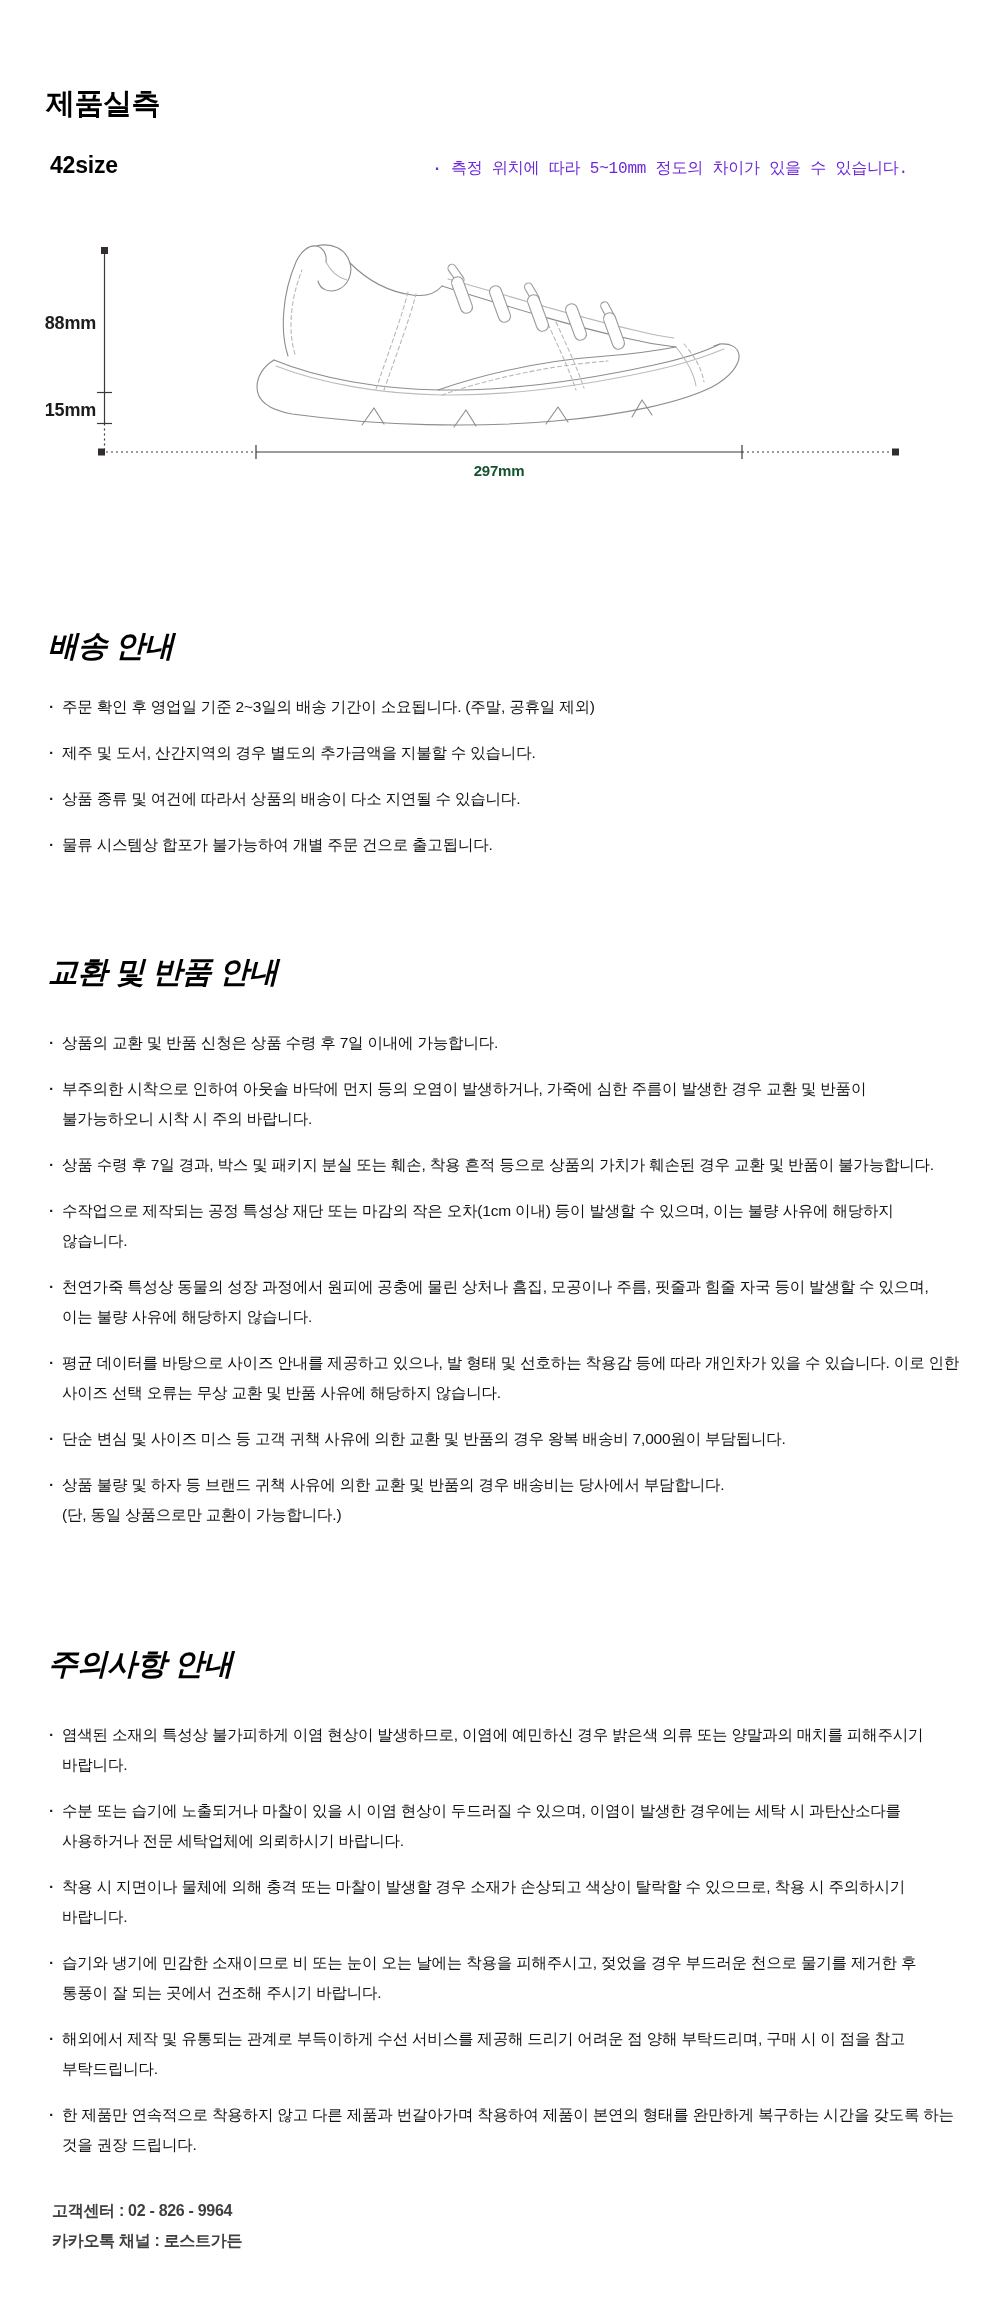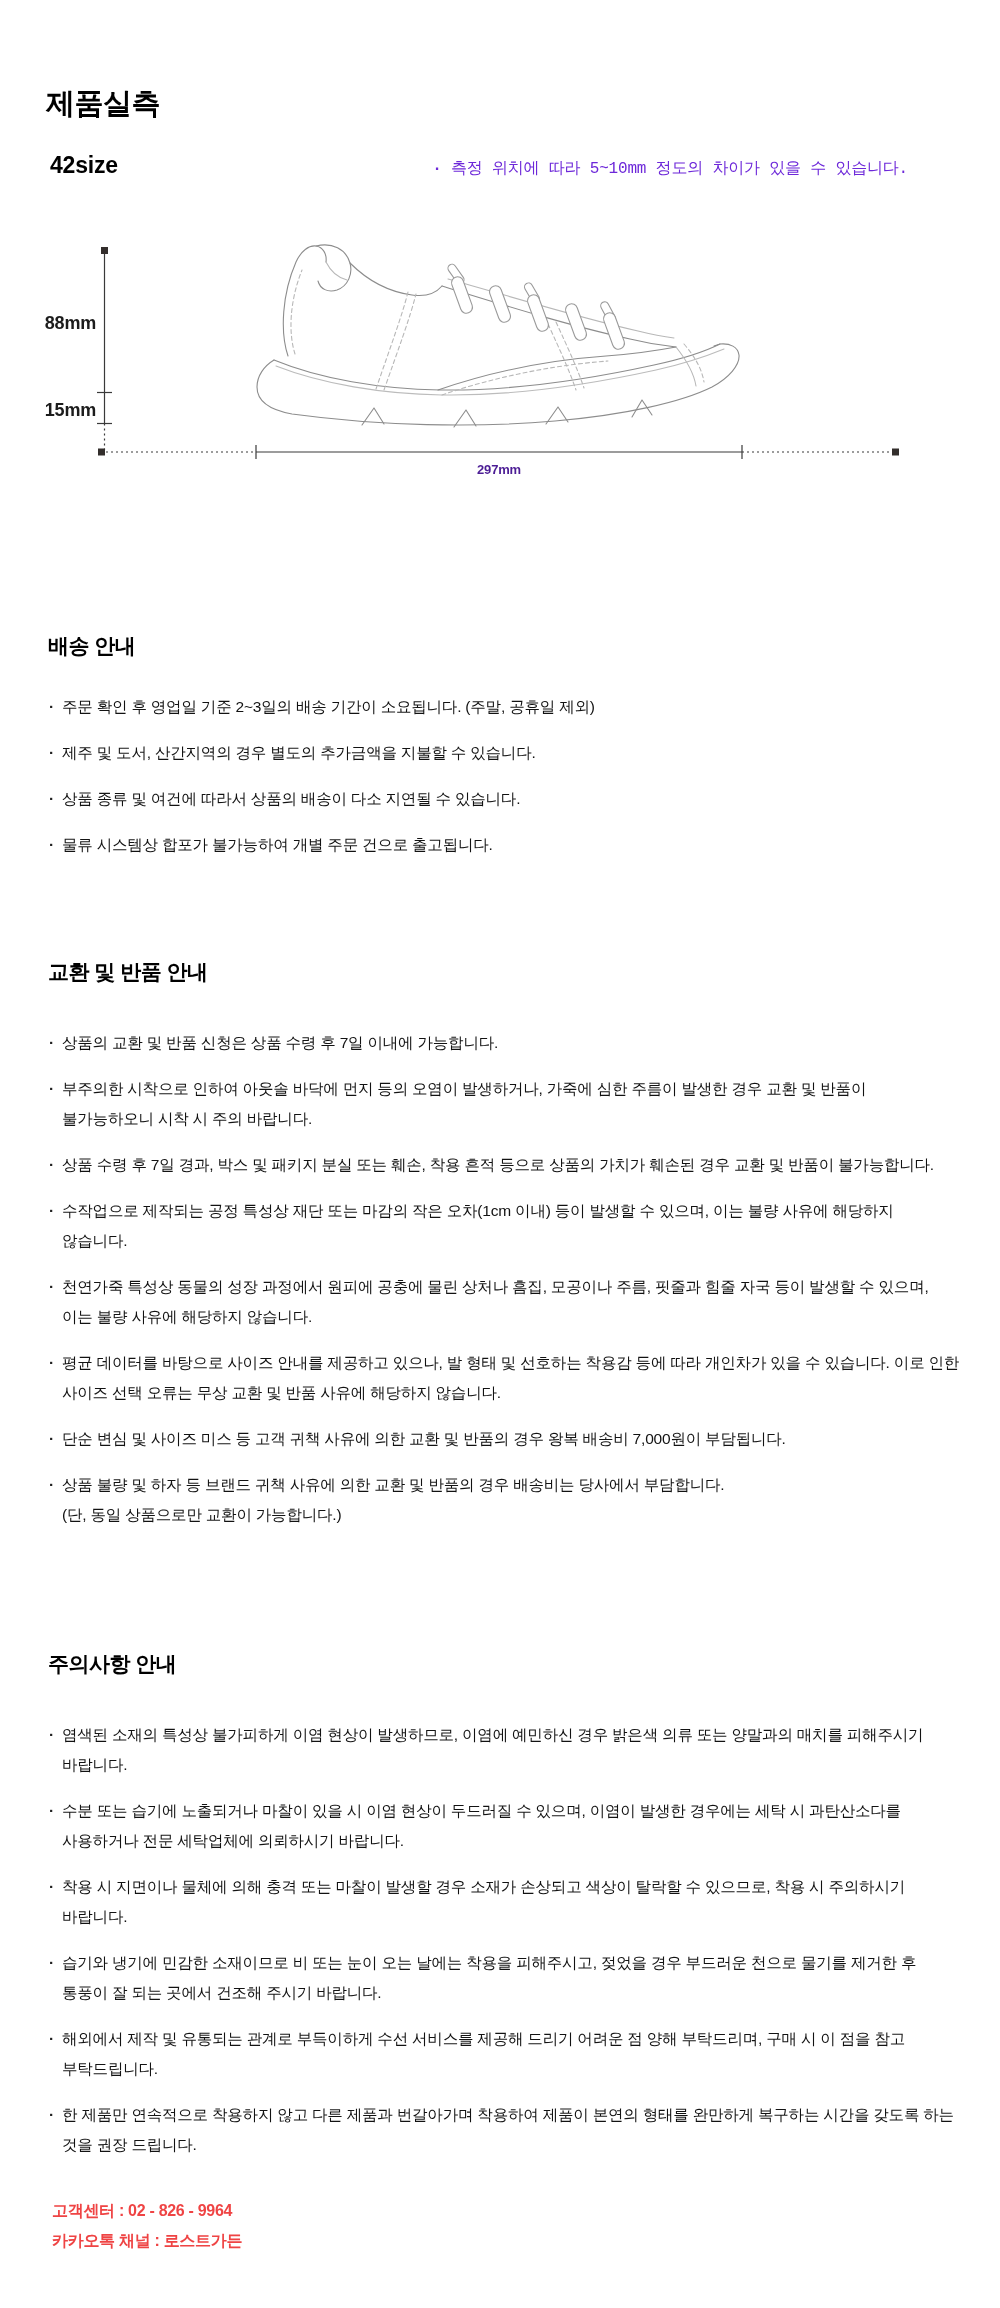--- a/index.html
+++ b/index.html
@@ -8,32 +8,32 @@
     width:1000px; height:2308px; position:relative; overflow:hidden;
     font-family:"Liberation Sans","DejaVu Sans",sans-serif;
     color:#111; letter-spacing:-0.2px;
   }
   .abs { position:absolute; }
   .page-title { font-size:29px; font-weight:800; color:#000; letter-spacing:-0.5px; }
   .size-label { font-size:23px; font-weight:700; color:#000; }
   .measure-note { font-size:16px; color:#6d28d9;font-family:Liberation Mono, monospace; }
   .measure-note::before { content:"·  "; font-weight:700; }
   .dim-label { font-size:18px; font-weight:700; color:#1c1c1c; text-align:right; width:56px; }
-  .len-label { font-size:13px; font-weight:700; color:#4c1d95; text-align:center; width:486px; }
-  .sec h2 { font-size:21px; font-weight:800; line-height:32px; color:#000; letter-spacing:-0.5px; }
+  .len-label { font-size:15px; font-weight:700; color:#14532d; text-align:center; width:486px; }
+  .sec h2 { font-size:30px; font-weight:800; line-height:32px; color:#000; letter-spacing:-0.5px;font-style:italic; }
   .sec ul { list-style:none; width:912px; }
   .sec ul.gap30 { margin-top:30px; }
   .sec ul.gap40 { margin-top:40px; }
   .sec li {
     position:relative; padding-left:14px; margin-bottom:16px;
     font-size:15.5px; line-height:30px; color:#121212;
     white-space:pre-line; word-break:keep-all; overflow-wrap:break-word;
   }
   .sec li::before { content:"·"; position:absolute; left:1px; top:0; font-weight:700; color:#222; }
-  .footer-line { font-size:16px; font-weight:700; line-height:30px; color:#ef4444; letter-spacing:-0.3px; }
+  .footer-line { font-size:16px; font-weight:700; line-height:30px; color:#404040; letter-spacing:-0.3px; }
   svg { display:block; }
 </style>
 </head>
 <body>
 
 <h1 class="abs page-title" style="left:46px; top:84px;">제품실측</h1>
 
 <div class="abs size-label" style="left:50px; top:152px;">42size</div>
 
 <div class="abs measure-note" style="right:92px; top:158px;">측정 위치에 따라 5~10mm 정도의 차이가 있을 수 있습니다.</div>

